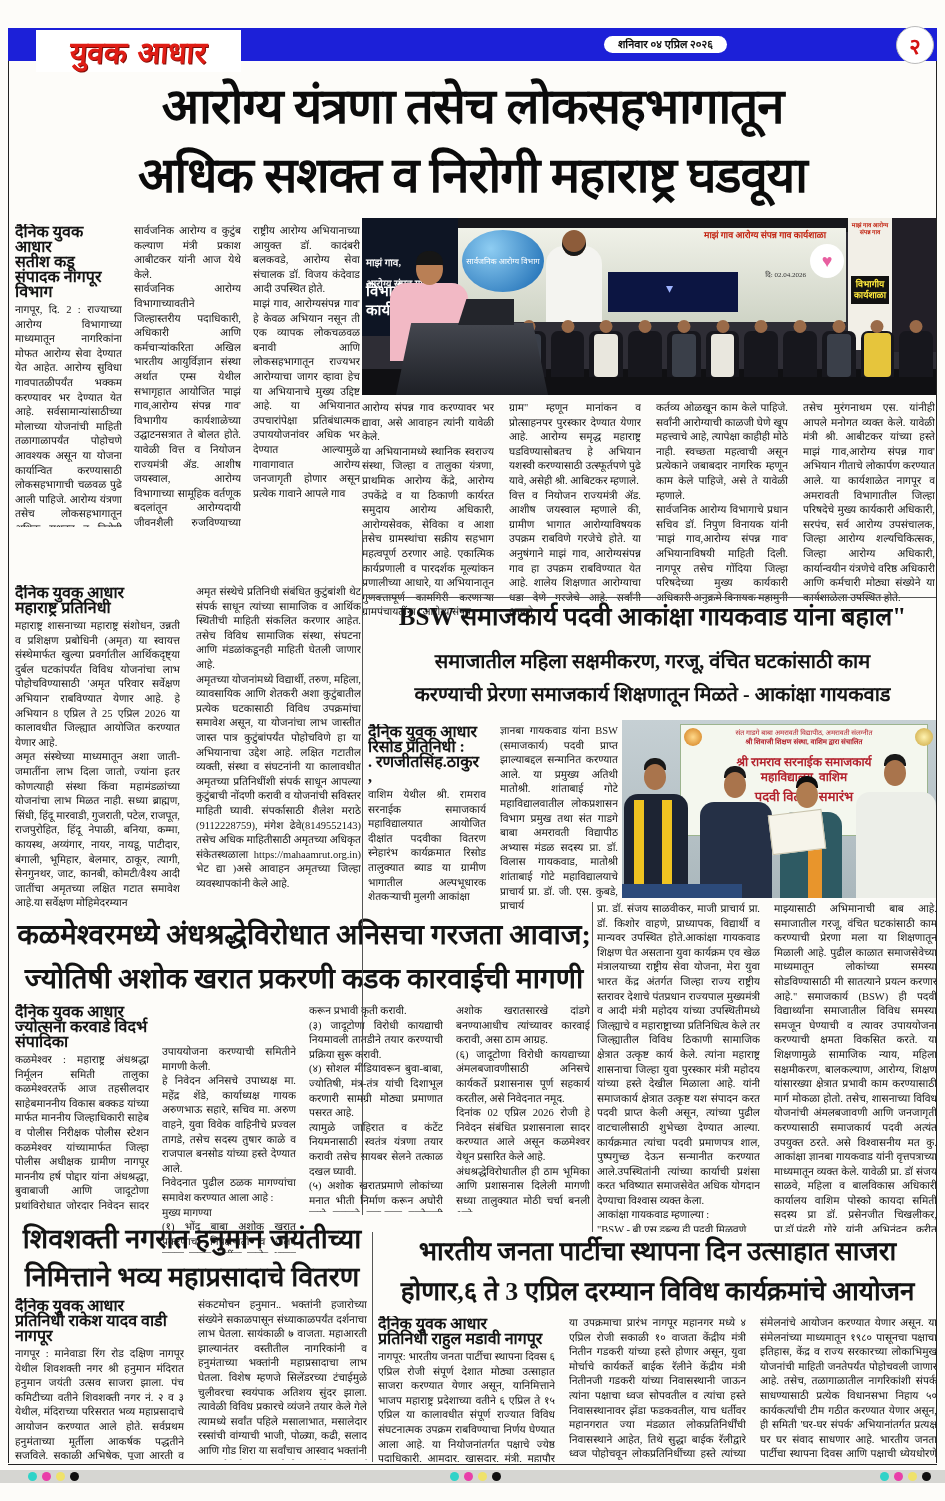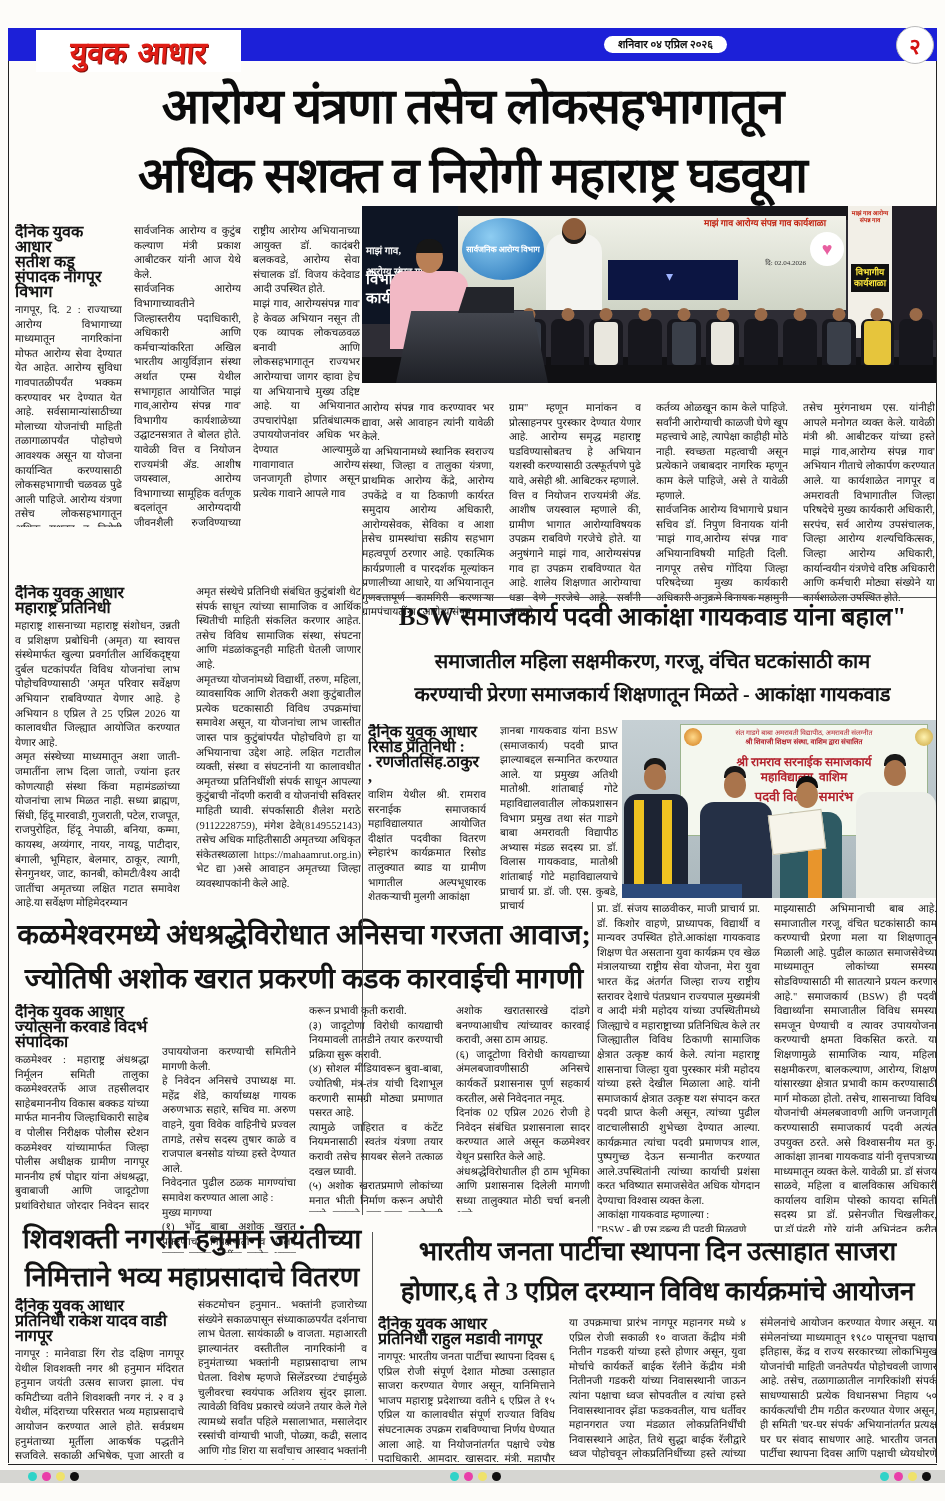--- a/index.html
+++ b/index.html
@@ -38,41 +38,41 @@
   .sh-bsw{position:absolute;left:368px;top:645px;width:569px;text-align:center;font-weight:bold;
           font-size:20px;line-height:33px;}
   .h-anis{position:absolute;left:14px;top:913px;width:580px;text-align:center;font-weight:bold;
           font-size:28px;line-height:44px;}
   .h-hanuman{position:absolute;left:14px;top:1220px;width:356px;text-align:center;font-weight:bold;
              font-size:27px;line-height:38px;}
   .h-bjp{position:absolute;left:378px;top:1232px;width:559px;text-align:center;font-weight:bold;
          font-size:26px;line-height:40px;}
 
   
-  .p1{position:absolute;left:362px;top:206px;width:575px;height:177px;background:#2e2d35;overflow:hidden;}
+  .p1{position:absolute;left:362px;top:218px;width:575px;height:177px;background:#2e2d35;overflow:hidden;}
   .p1-ceiling{position:absolute;left:0;top:0;right:0;height:14px;background:#17171b;}
   .p1-screen{position:absolute;left:96px;top:10px;width:388px;height:94px;
              background:linear-gradient(#f0f1e8,#cfd4c6);}
   .p1-scr-title{position:absolute;right:6px;top:2px;width:150px;color:#c22412;font-weight:bold;
                 font-size:9px;line-height:11px;text-align:center;}
   .p1-scr-date{position:absolute;right:40px;top:42px;font-size:7px;color:#333;}
   .p1-slide{position:absolute;left:150px;top:44px;width:130px;height:40px;background:#0c1542;}
   .p1-slide::after{content:"▾";color:#9fb4ff;position:absolute;left:58px;top:8px;font-size:14px;}
   .p1-spk2{position:absolute;left:88px;top:18px;width:56px;height:76px;background:#f4f4f0;
            border-radius:18px 18px 0 0;}
   .p1-spk2::before{content:"";position:absolute;left:16px;top:-16px;width:24px;height:26px;
                    border-radius:50%;background:#8d5c3a;box-shadow:0 -4px 0 #1a1a1a inset;}
   .p1-leftwall{position:absolute;left:0;top:0;width:96px;height:118px;background:#0e1524;}
   .p1-lb-top{position:absolute;left:4px;top:34px;width:88px;color:#f2f2f2;font-weight:bold;
              font-size:10px;line-height:21px;}
   .p1-lb-box{position:absolute;left:4px;top:64px;width:88px;color:#ffffff;font-weight:bold;
              font-size:15px;line-height:19px;}
   .p1-oval{position:absolute;left:100px;top:12px;width:74px;height:54px;border-radius:50%;
            background:radial-gradient(circle at 35% 30%,#8ecdf2,#1566b0);display:flex;align-items:center;
-           justify-content:center;text-align:left;color:#fff;font-weight:bold;font-size:8px;line-height:9px;padding:4px;}
+           justify-content:center;text-align:left;color:#fff;font-weight:normal;font-size:8px;line-height:9px;padding:4px;}
   .p1-pinklogo{position:absolute;left:448px;top:26px;width:34px;height:34px;border-radius:50%;background:#fff;
                display:flex;align-items:center;justify-content:center;color:#e85fa0;font-size:18px;}
   .p1-rbanner{position:absolute;left:486px;top:0;width:44px;height:132px;background:#f2efe7;}
   .p1-rb-small{position:absolute;left:2px;top:4px;width:40px;color:#c22412;font-size:6px;
                line-height:7px;text-align:center;font-weight:bold;}
   .p1-rb-box{position:absolute;left:3px;top:58px;width:38px;background:#111;color:#ffe93d;
              font-weight:bold;font-size:9px;line-height:11px;text-align:center;padding:3px 0;}
   .p1-rightwall{position:absolute;left:530px;top:0;width:45px;height:134px;background:#221f27;}
   .p1-floor{position:absolute;left:0;bottom:0;right:0;height:26px;background:#101013;}
   .aud{position:absolute;bottom:18px;left:150px;right:4px;height:46px;display:flex;gap:5px;}

